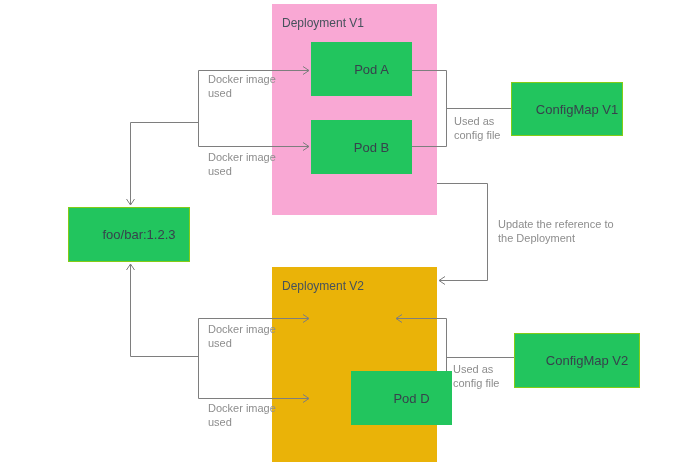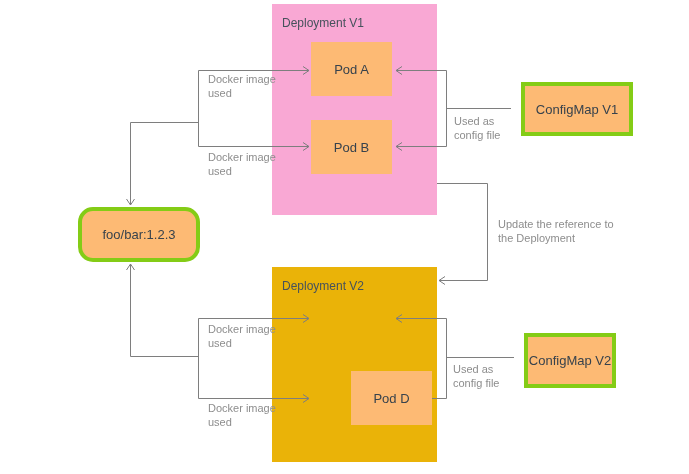--- a/index.html
+++ b/index.html
@@ -29,37 +29,38 @@
   .dep-v2 { left: 272px; top: 248px; width: 165px; height: 195px; background: #eab308; margin-top: 19px; }
   .dep-title {
     padding: 12px 0 0 10px;
     font-size: 12px;
     color: #46525c;
     white-space: nowrap;
   }
   .node {
     position: absolute;
     z-index: 2;
-    background: #fdba74;
+    background: #22c55e;
     display: flex;
     align-items: center;
     justify-content: center;
     font-size: 13px;
     color: #37424c;
     white-space: nowrap;
+    padding-left: 20px;
   }
   .pod { width: 81px; height: 54px; left: 311px; }
   #pod-a { top: 42px; }
   #pod-b { top: 120px; }
   #pod-c { top: 291px; }
   #pod-d { top: 371px; margin-left: 40px; }
-  .bordered { border: 4px solid #84cc16; box-sizing: border-box; margin-left: 10px; }
-  #foobar { left: 68px;  top: 207px; width: 122px; height: 55px; border-radius: 15px; }
+  .bordered { border: 1px solid #84cc16; box-sizing: border-box; }
+  #foobar { left: 68px;  top: 207px; width: 122px; height: 55px; }
   #cm1    { left: 511px; top: 82px;  width: 112px; height: 54px; }
-  #cm2    { left: 514px; top: 333px; width: 92px; height: 55px; }
+  #cm2    { left: 514px; top: 333px; width: 126px; height: 55px; }
   .wire-label {
     position: absolute;
     z-index: 2;
     font-size: 11px;
     line-height: 1.3;
     color: #8d8d8d;
   }
   #docker-1 { left: 208px; top: 72px;  width: 78px; }
   #docker-2 { left: 208px; top: 150px; width: 78px; }
   #docker-3 { left: 208px; top: 322px; width: 78px; }

